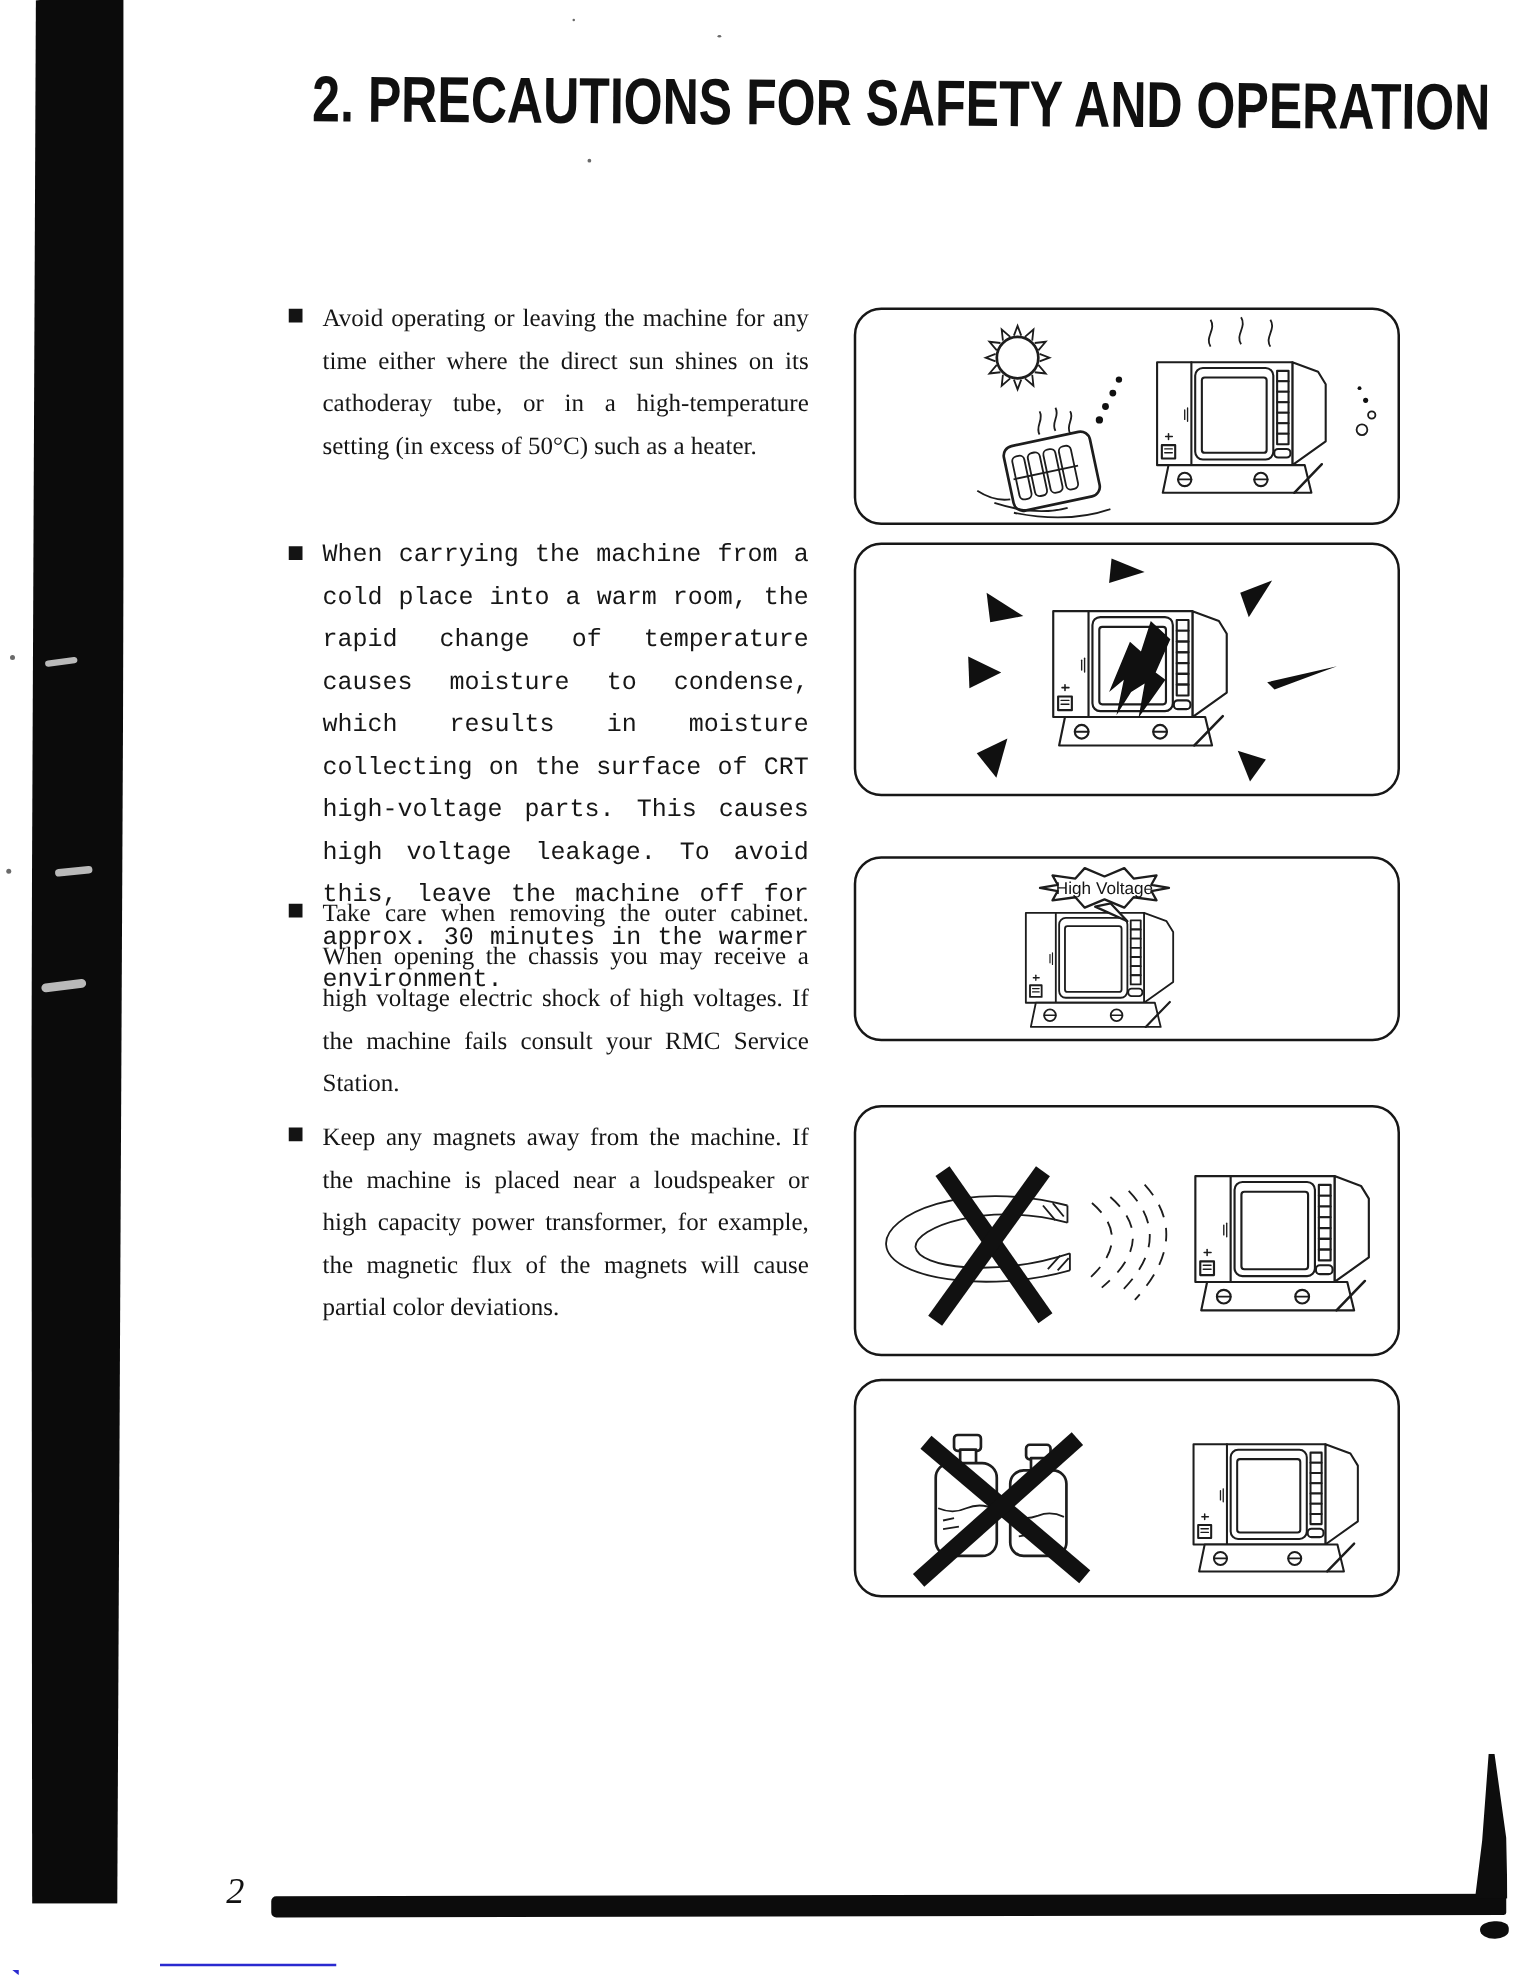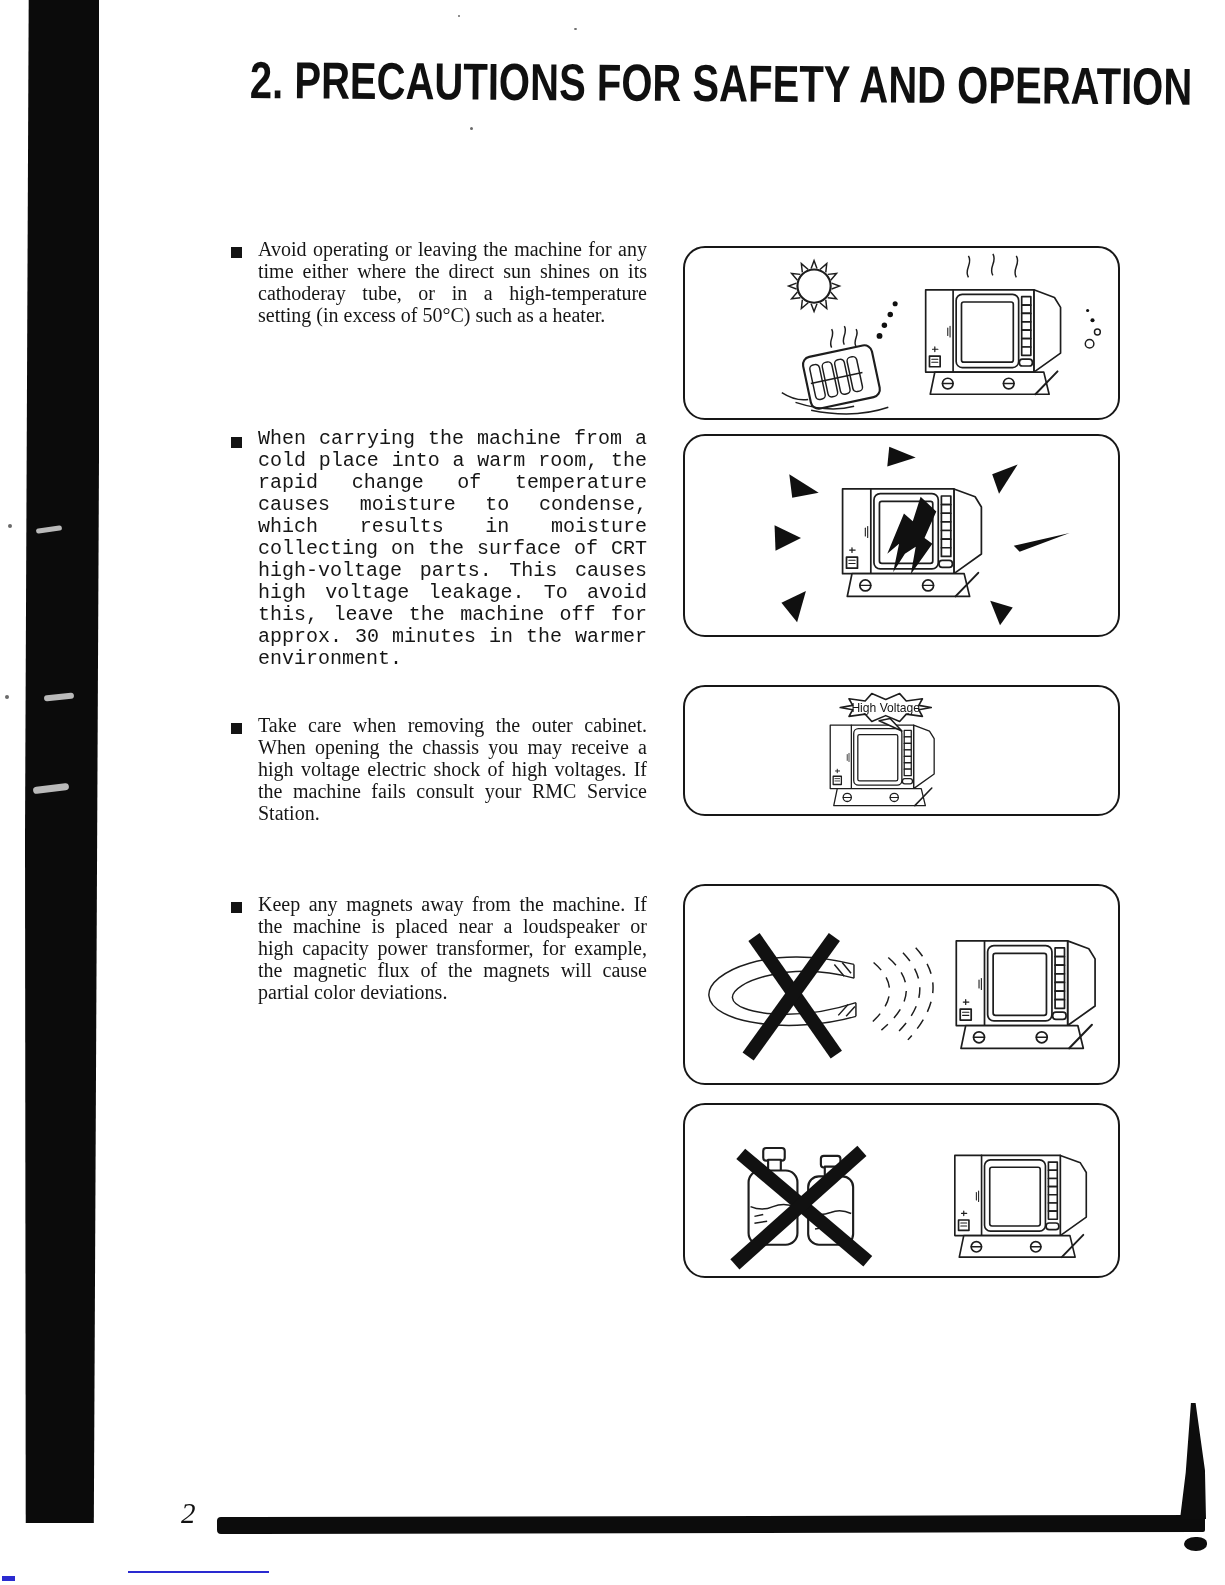--- a/index.html
+++ b/index.html
@@ -1,58 +1,58 @@
 <!DOCTYPE html>
 <html style="--ink: #1b1b1b; --paper: #ffffff; --accent-blue: #2a2ad0;"><head>
 <meta charset="utf-8">
 <style>
   :root { --ink:#1b1b1b; --paper:#ffffff; --accent-blue:#2a2ad0; }
   html,body { margin:0; padding:0; background:#fff; }
   #page {
     position:relative; width:1225px; height:1585px;
     background:var(--paper); overflow:hidden;
-    font-family:"Liberation Serif", serif; color:var(--ink);
+    font-family:"Liberation Serif", serif; color:var(--ink);border-radius:32px;
   }
   
   .left-bar {
     position:absolute; left:25px; top:0; width:74px; height:1523px;
     background:#0b0b0b;
     clip-path:polygon(5% 0%, 100% 0%, 100% 30%, 93% 100%, 1% 100%, 0% 55%);
   }
   .bar-speck { position:absolute; background:#d9d9d9; border-radius:4px; opacity:.85; }
   .speck { position:absolute; background:#6a6a6a; border-radius:50%; }
 
   .title {
     position:absolute; left:250px; top:50px;
     font-family:"Liberation Sans", sans-serif; font-weight:700;
     font-size:52px; color:#101010; white-space:nowrap;
     transform:rotate(0.4deg) scaleX(0.77); transform-origin:left top;
   }
 
   .bullet-item {
     position:absolute; left:231px; width:416px;
     display:flex; gap:16px;
-    font-size:20px; line-height:22px; text-align:justify; color:#161616;
+    font-size:20px; line-height:34px; text-align:justify; color:#161616;
   }
   .bullet-marker { flex:0 0 auto; width:11px; height:11px; background:#141414; margin-top:9px; }
   .bullet-text { flex:1; }
   #bullet-1 { top:238px; }
   #bullet-2 { top:428px;font-family:Liberation Mono, monospace; }
   #bullet-3 { top:714px; }
   #bullet-4 { top:893px; }
   #bullet-5 { top:1104px; }
 
   .illus {
     position:absolute; left:683px; width:437px; box-sizing:border-box;
     border:2.6px solid #171717; border-radius:22px; background:#fff;
   }
   .illus svg { display:block; width:100%; height:100%; }
   #illus-1 { top:246px; height:174px; }
   #illus-2 { top:434px; height:203px; }
-  #illus-3 { top:685px; height:131px; }
+  #illus-3 { top:685px; height:148px; }
   #illus-4 { top:884px; height:201px; }
   #illus-5 { top:1103px; height:175px; }
 
   .page-number {
     position:absolute; left:181px; top:1497px;
     font-style:italic; font-size:29px; color:#111;
   }
   .footer-bar {
     position:absolute; left:217px; top:1516px; width:988px; height:17px;
     background:#0c0c0c; border-radius:4px 2px 2px 4px; transform:rotate(-0.12deg);

